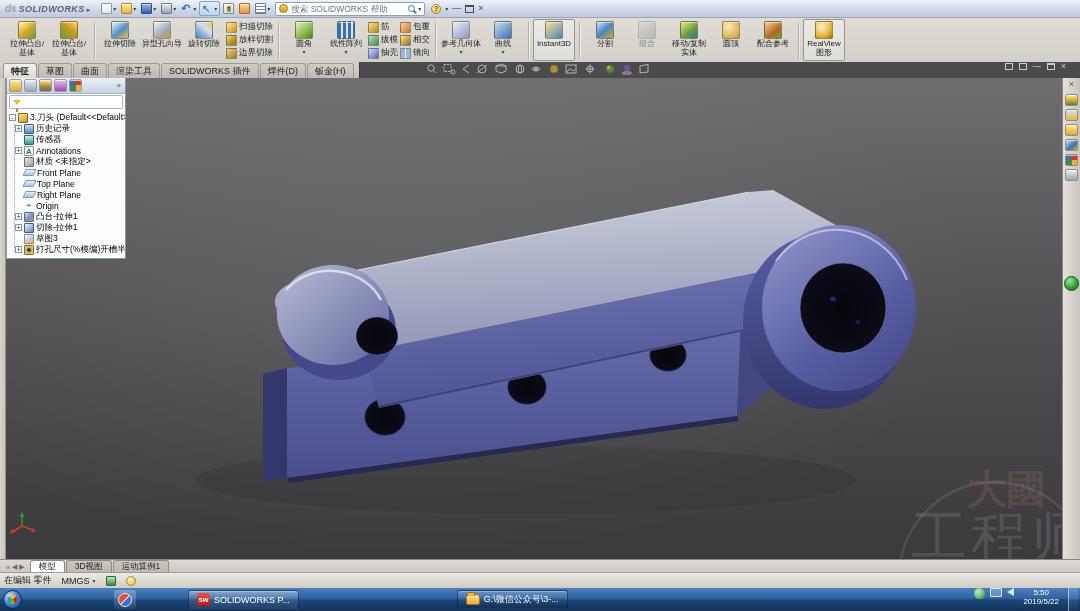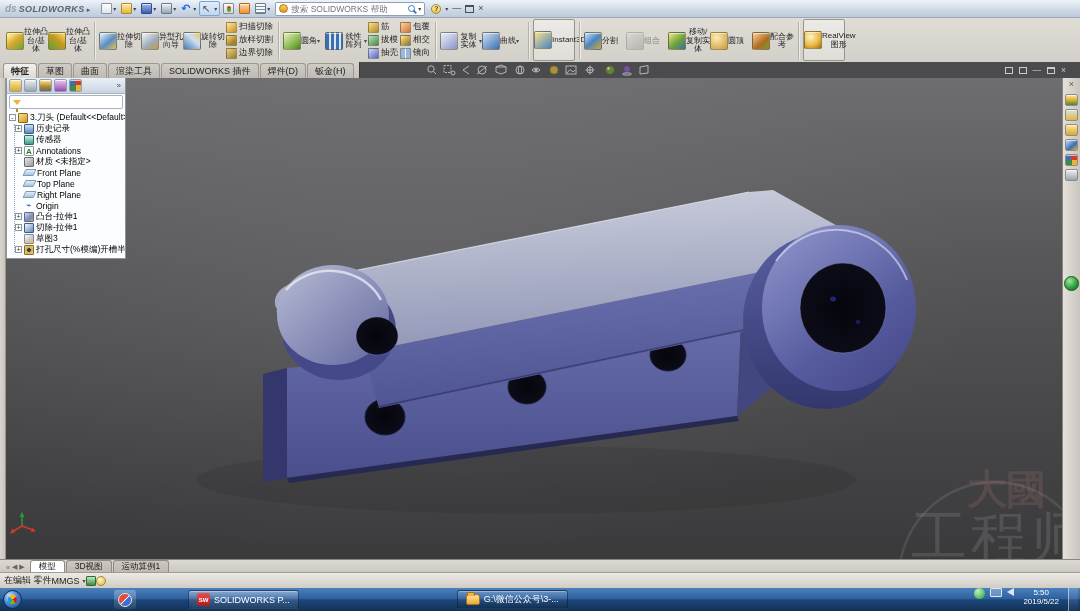--- a/index.html
+++ b/index.html
@@ -38,21 +38,21 @@
   .tb-winbtns{display:flex;align-items:center;gap:4px;padding:0 3px;color:#44505c}
   .help-badge{width:10px;height:10px;border-radius:50%;background:linear-gradient(#fff3c8,#ecc23c);border:1px solid #a8882a;color:#5a4a10;font-size:7.5px;font-weight:bold;display:flex;align-items:center;justify-content:center}
   .wb{font-size:9px;line-height:9px;cursor:default}
   .wb-restore{width:9px;height:8px;border:1px solid #44505c;border-top-width:2px}
 
   
   .ribbon{height:44px;background:linear-gradient(#e0ddd7,#d3d0c9);display:flex;align-items:stretch;padding:1px 2px 0 4px}
   .rgroup{display:flex;align-items:flex-start;padding:0 2px}
   .rsep{width:1px;background:#b4b0a7;margin:3px 2px;box-shadow:1px 0 0 #eeece8}
   .rbtn{display:flex;cursor:default;color:#1d1d1d}
-  .rbtn.lg{width:42px;height:42px;flex-direction:row;align-items:center;text-align:center;font-size:8px;line-height:8.5px;padding-top:2px}
+  .rbtn.lg{width:42px;height:42px;flex-direction:column;align-items:center;text-align:center;font-size:8px;line-height:8.5px;padding-top:2px}
   .rbtn.lg .chip{margin-bottom:1px}
   .rbtn.lg.pressed{background:linear-gradient(#eceae6,#dfddd8);border:1px solid #989588;border-radius:2px;padding-top:1px}
   .rbtn.disabled{opacity:.45}
   .chip{width:18px;height:18px;border-radius:2px;border:1px solid rgba(95,90,60,.55);box-shadow:inset 0 1px 0 rgba(255,255,255,.55);flex:none}
   .chip-sm{width:11px;height:11px;border-radius:1px;border:1px solid rgba(95,90,60,.5);flex:none}
   .rstack{display:flex;flex-direction:column;justify-content:center;gap:1px;padding:2px 1px;height:42px}
   .rbtn.sm{align-items:center;gap:2px;font-size:8.5px;height:12px;white-space:nowrap}
   .ic-boss{background:linear-gradient(140deg,#ffe38a 15%,#d8a92e 50%,#69a338 100%)}
   .ic-rev{background:linear-gradient(40deg,#6aa339 10%,#c8981e 55%,#ffd97a)}
   .ic-sweep{background:linear-gradient(140deg,#ffe8a0,#ca8f22)}
@@ -73,21 +73,21 @@
   .ic-curve{background:linear-gradient(140deg,#cfe0f4,#3a6fb0)}
   .ic-i3d{background:linear-gradient(140deg,#ffe38a,#4a84c4)}
   .ic-split{background:linear-gradient(140deg,#cfe4fa,#4a84c4 50%,#d8a92e)}
   .ic-combine{background:linear-gradient(140deg,#d8d8d8,#909090)}
   .ic-move{background:linear-gradient(140deg,#ffe38a,#6aa338 55%,#3a6fb0)}
   .ic-dome{background:radial-gradient(circle at 35% 30%,#ffeab0,#c89a3a)}
   .ic-materef{background:linear-gradient(140deg,#ffd0a0,#b06a20 60%,#6aa338)}
   .ic-realview{background:radial-gradient(circle at 35% 30%,#fff3c8,#e8b53c 60%,#9a6a1a)}
 
   
-  .tabstrip{height:16px;display:flex;background:#4b4b4d;align-items:center}
+  .tabstrip{height:16px;display:flex;background:#4b4b4d;align-items:flex-start}
   .tabs{display:flex;align-items:flex-end;background:linear-gradient(#d5d2cb,#c6c2bb);padding:0 4px 0 3px;height:16px;border-right:1px solid #3a3a3c}
   .tab{font-size:9px;padding:1px 7px 2px;color:#222;border:1px solid #9d998f;border-bottom:none;border-radius:3px 3px 0 0;background:linear-gradient(#cfccc5,#bfbbb4);margin-right:1px;white-space:nowrap;height:15px}
   .tab.active{background:linear-gradient(#f2f1ee,#ddd9d3);font-weight:bold}
   .headsup{display:flex;align-items:center;margin-left:62px}
   .doc-controls{margin-left:auto;display:flex;align-items:center;gap:6px;padding-right:14px;color:#c6cad1}
   .dc{font-size:8.5px;line-height:9px}
   .dc-box{width:8px;height:7px;border:1px solid #c6cad1}
   .dc-restore{width:8px;height:7px;border:1px solid #c6cad1;border-top-width:2px}
 
   
@@ -143,21 +143,21 @@
 
   
   .bottomtabs{height:13px;background:linear-gradient(#dcd9d3,#ccc8c1);display:flex;align-items:flex-end;font-size:8.5px;border-top:1px solid #8a867e;padding-left:4px;gap:1px}
   .bnav{display:flex;align-items:center;gap:2px;color:#6a665e;font-size:7px;padding:0 4px 1px 2px}
   .btab{padding:0 8px;border:1px solid #8f8b83;border-bottom:none;background:linear-gradient(#ccc8c1,#beb9b1);border-radius:3px 3px 0 0;height:12px;display:flex;align-items:center;color:#222;white-space:nowrap}
   .btab.active{background:#fff;font-weight:normal}
 
   
   .statusbar{height:16px;background:linear-gradient(#eceae5,#d0ccc5);border-top:1px solid #a09c94;display:flex;align-items:center;font-size:9px;padding:0 4px;color:#222}
   .sb-left{flex:1}
-  .sb-right{display:flex;align-items:center;}
+  .sb-right{display:flex;align-items:center;gap:10px}
   .sb-chip-green{width:10px;height:10px;background:linear-gradient(#bfe8bf,#3f8a46);border:1px solid #2a6a34;border-radius:1px}
   .sb-chip-help{width:10px;height:10px;border-radius:50%;background:radial-gradient(circle at 35% 30%,#fff3c8,#e8b53c);border:1px solid #a8882a}
 
   
   .taskbar{height:23px;background:linear-gradient(#4a80bc 0%,#2f62a0 45%,#1b4679 52%,#133258 100%);display:flex;align-items:center;padding:0 0 0 3px;position:relative}
   .orb{width:19px;height:19px;border-radius:50%;background:radial-gradient(circle at 35% 30%,#cfe6ff,#4a86d4 45%,#173e74);border:1px solid #0e2a50;display:flex;align-items:center;justify-content:center}
   .orb-flag{width:9px;height:9px;border-radius:50%;background:conic-gradient(from 45deg,#e81123 0 25%,#7fba00 0 50%,#00a4ef 0 75%,#ffb900 0)}
   .tb-appicon{width:22px;height:19px;margin-left:92px;border-radius:3px;background:linear-gradient(rgba(255,255,255,.28),rgba(255,255,255,.08));display:flex;align-items:center;justify-content:center}
   .app-circle{width:14px;height:14px;border-radius:50%;background:linear-gradient(135deg,#e84a3a 45%,#fff 50%,#3a6fd4 55%);border:1px solid #dfe6ef}
   .tb-btn{height:19px;margin-left:52px;display:flex;align-items:center;gap:4px;padding:0 8px;border-radius:3px;border:1px solid rgba(10,30,60,.6);background:linear-gradient(rgba(255,255,255,.22),rgba(255,255,255,.05) 48%,rgba(0,0,0,.12));color:#fff;font-size:9px;white-space:nowrap;box-shadow:inset 0 1px 0 rgba(255,255,255,.3)}
@@ -312,21 +312,21 @@
         <div class="rbtn sm">
             <span class="chip-sm ic-mirror"></span>
             <span>镜向</span>
           </div>
       </div>
     </div>
     <div class="rsep"></div>
     <div class="rgroup">
       <div class="rbtn lg">
           <span class="chip ic-ref"></span>
-          <span>复制实体</span>
+          <span>参考几何体</span>
           <span class="caret">▾</span>
         </div>
       <div class="rbtn lg">
           <span class="chip ic-curve"></span>
           <span>曲线</span>
           <span class="caret">▾</span>
         </div>
     </div>
     <div class="rsep"></div>
     <div class="rgroup">

